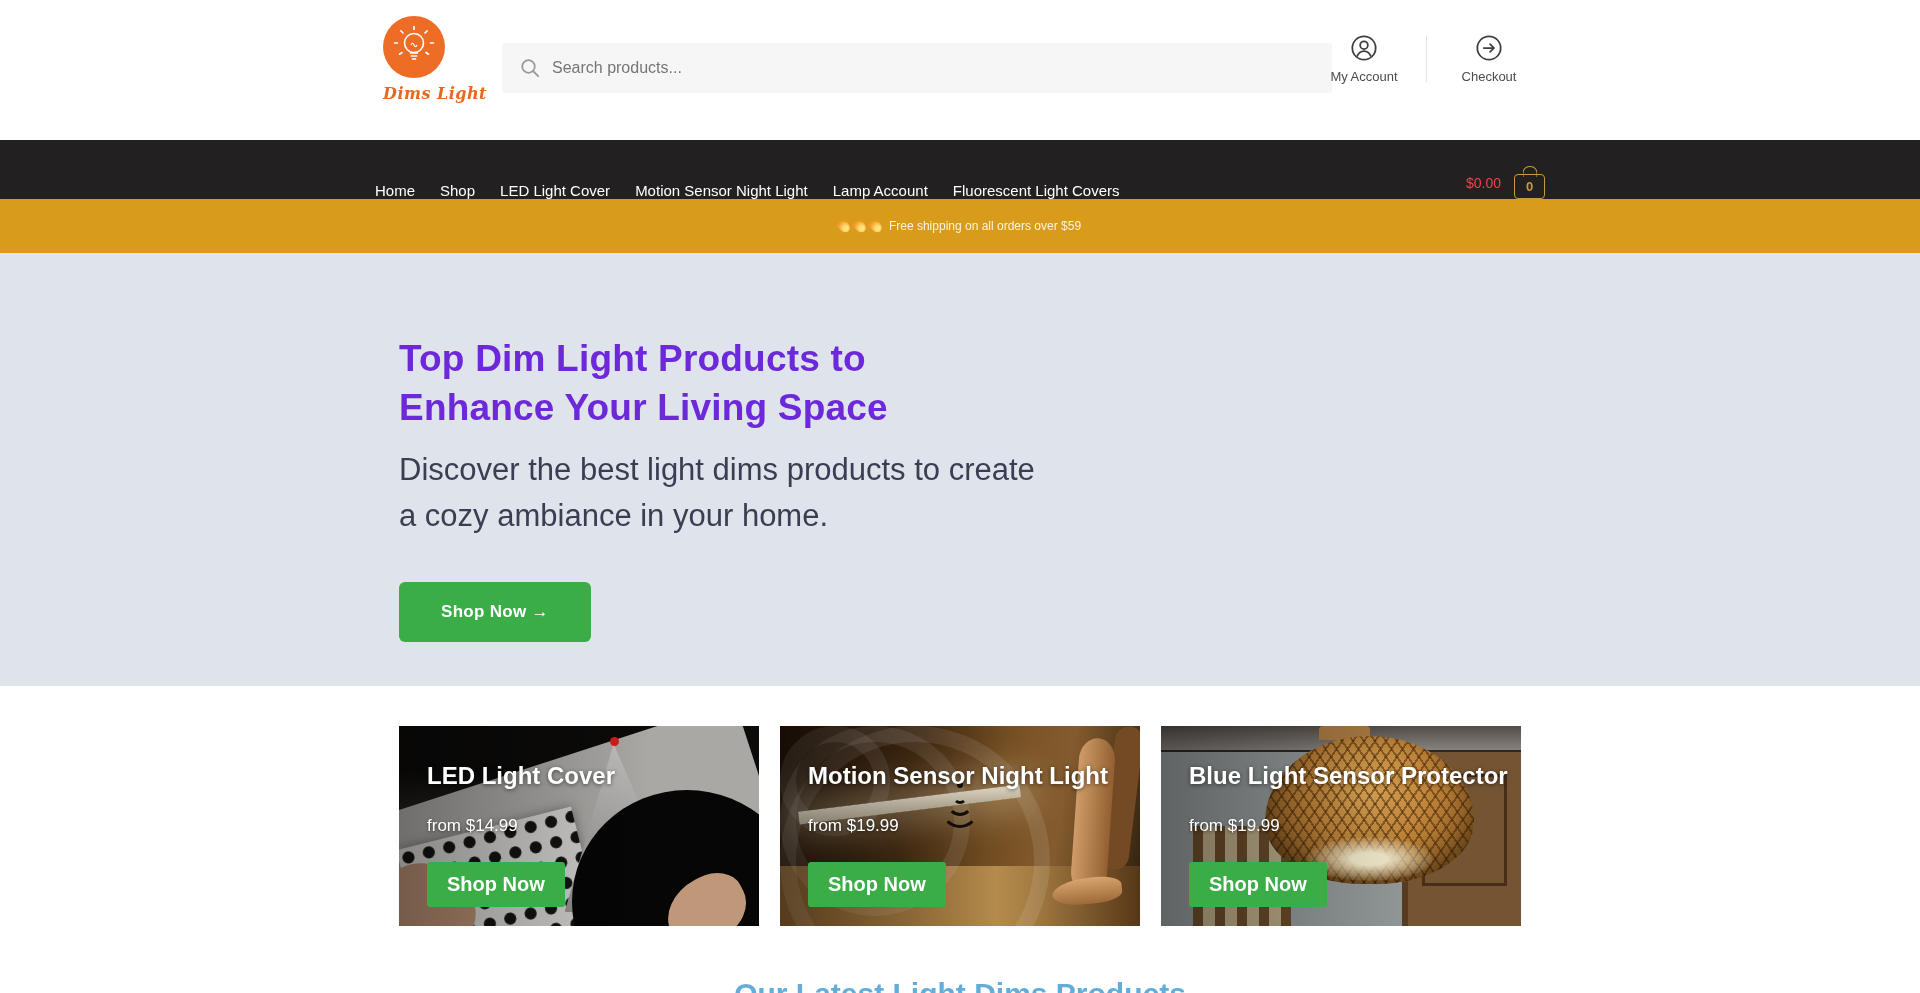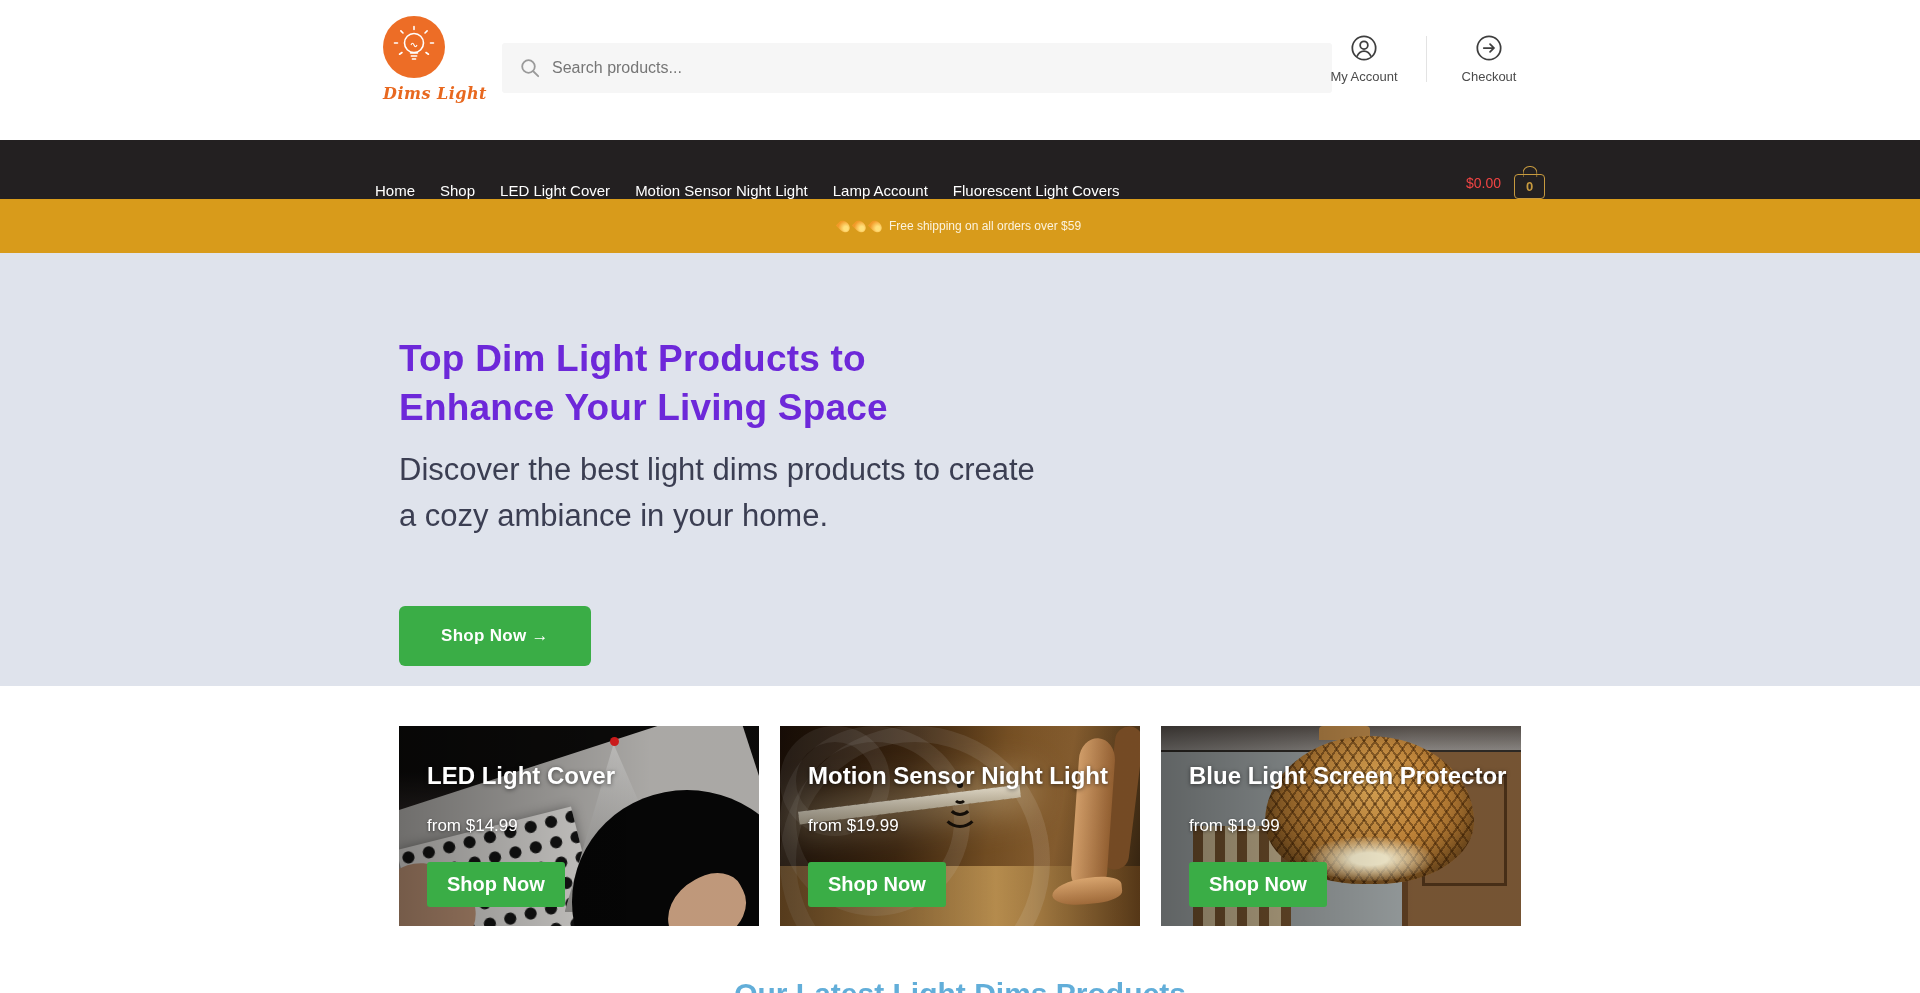--- a/index.html
+++ b/index.html
@@ -42,21 +42,21 @@
   .flames { display:inline-flex; gap:6px; margin-right:8px; vertical-align:-2px; }
   .flame { width:10px; height:13px; background:radial-gradient(circle at 50% 70%, #ffe07a 20%, #f29a28 75%);
     border-radius:0 50% 50% 50%; transform:rotate(-45deg); display:inline-block; }
 
   
   .hero { height:433px; background:#dfe3ec; }
   .hero-inner { padding-top:82px; padding-left:24px; }
   .hero-title { color:#6d28d9; font-size:37px; font-weight:bold; line-height:1.32;
     max-width:580px; letter-spacing:.2px; }
   .hero-subtitle { margin-top:14px; color:#3b3e52; font-size:31px; line-height:1.48; max-width:640px; }
-  .hero-cta { margin-top:68px; display:inline-block; background:#3aad46; color:#fff;
+  .hero-cta { margin-top:44px; display:inline-block; background:#3aad46; color:#fff;
     font-size:17px; font-weight:bold; padding:20px 42px; border:none; border-radius:6px;
     cursor:pointer; font-family:"Liberation Sans", sans-serif; letter-spacing:.3px; }
 
   
   .cards-row { width:1122px; margin:40px auto 0; display:flex; gap:21px; }
   .card { position:relative; width:360px; height:200px; overflow:hidden; cursor:pointer; background:#222; }
   .card-img { position:absolute; inset:0; }
   .card-img * { position:absolute; }
   .card-shade { position:absolute; inset:0; background:linear-gradient(90deg, rgba(0,0,0,.38), rgba(0,0,0,.05) 70%); }
   .card-title { position:absolute; left:28px; top:36px; color:#fff; font-size:24px; font-weight:bold;
@@ -258,20 +258,20 @@
 
   <div class="card">
     <div class="card-img img-blue">
       <div class="bl-door"></div>
         <div class="bl-slats"></div>
         <div class="bl-ceil"></div>
       <div class="bl-mount"></div>
         <div class="bl-lamp"></div>
     </div>
     <div class="card-shade"></div>
-    <div class="card-title">Blue Light Screen Protector</div>
+    <div class="card-title">Blue Light Sensor Protector</div>
     <div class="card-price">from $19.99</div>
     <button class="card-btn">Shop Now</button>
   </div>
 
 </div>
 
 <div class="section-heading">Our Latest Light Dims Products</div>
 
 </body></html>

